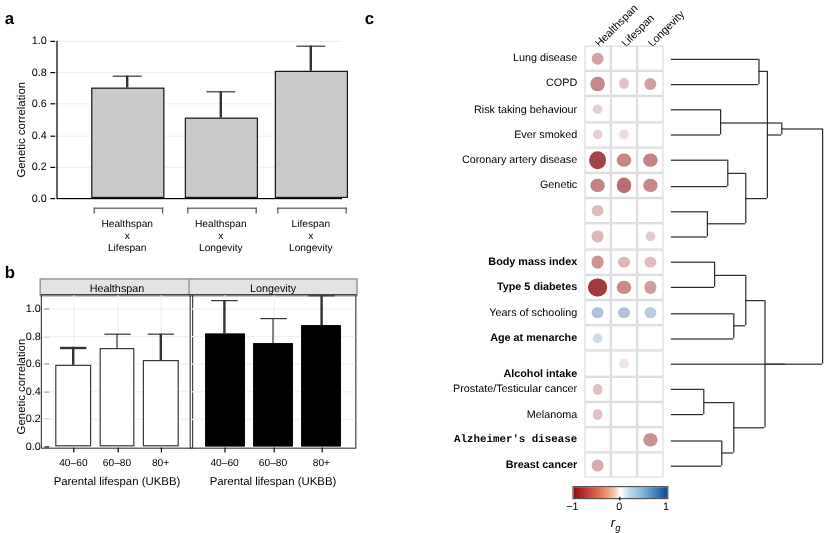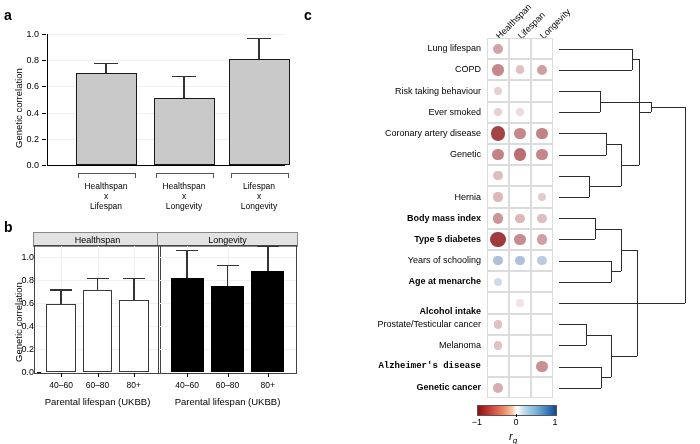--- a/index.html
+++ b/index.html
@@ -173,21 +173,21 @@
       <div class="xlab" style="left:147px;top:184px;width:161px;text-align:center;">Parental lifespan (UKBB)</div>
     </div>
 </div>
 
 <div class="panel" id="panel-c" style="left:300px;top:0;width:400px;height:444px;">
   <div class="plabel" style="left:4px;top:8px;">c</div>
   <div id="c-plot" style="position:absolute;left:0;top:0;width:400px;height:444px;">
       <div class="collab" style="left:200.64px;top:32px;">Healthspan</div>
       <div class="collab" style="left:222.64px;top:32px;">Lifespan</div>
       <div class="collab" style="left:244.64px;top:32px;">Longevity</div>
-      <div class="rowlab" style="left:5px;top:44.1px;width:176px;">Lung lifespan</div>
+      <div class="rowlab" style="left:5px;top:44.1px;width:176px;">Lung disease</div>
       <div class="cell" style="left:187px;top:38px;width:22px;height:21.2px;"></div>
       <div class="dot" style="left:192.91px;top:43.510000000000005px;width:10.18px;height:10.18px;background:rgb(211,164,165);"></div>
       <div class="cell" style="left:209px;top:38px;width:22px;height:21.2px;"></div>
       <div class="cell" style="left:231px;top:38px;width:22px;height:21.2px;"></div>
       <div class="rowlab" style="left:5px;top:65.3px;width:176px;">COPD</div>
       <div class="cell" style="left:187px;top:59.2px;width:22px;height:21.2px;"></div>
       <div class="dot" style="left:192.25px;top:64.05px;width:11.5px;height:11.5px;background:rgb(197,135,137);"></div>
       <div class="cell" style="left:209px;top:59.2px;width:22px;height:21.2px;"></div>
       <div class="dot" style="left:215.57px;top:65.37px;width:8.86px;height:8.86px;background:rgb(225,193,194);"></div>
       <div class="cell" style="left:231px;top:59.2px;width:22px;height:21.2px;"></div>
@@ -214,21 +214,20 @@
       <div class="cell" style="left:187px;top:144px;width:22px;height:21.2px;"></div>
       <div class="dot" style="left:192.14px;top:148.73999999999998px;width:11.72px;height:11.72px;background:rgb(195,130,132);"></div>
       <div class="cell" style="left:209px;top:144px;width:22px;height:21.2px;"></div>
       <div class="dot" style="left:213.7px;top:148.29999999999998px;width:12.6px;height:12.6px;background:rgb(185,111,113);"></div>
       <div class="cell" style="left:231px;top:144px;width:22px;height:21.2px;"></div>
       <div class="dot" style="left:236.25px;top:148.85px;width:11.5px;height:11.5px;background:rgb(197,135,137);"></div>
       <div class="cell" style="left:187px;top:165.2px;width:22px;height:21.2px;"></div>
       <div class="dot" style="left:193.46px;top:171.26px;width:9.08px;height:9.08px;background:rgb(223,188,189);"></div>
       <div class="cell" style="left:209px;top:165.2px;width:22px;height:21.2px;"></div>
       <div class="cell" style="left:231px;top:165.2px;width:22px;height:21.2px;"></div>
-      <div class="rowlab" style="left:5px;top:192.5px;width:176px;">Hernia</div>
       <div class="cell" style="left:187px;top:186.4px;width:22px;height:21.2px;"></div>
       <div class="dot" style="left:193.35px;top:192.35px;width:9.3px;height:9.3px;background:rgb(220,183,184);"></div>
       <div class="cell" style="left:209px;top:186.4px;width:22px;height:21.2px;"></div>
       <div class="cell" style="left:231px;top:186.4px;width:22px;height:21.2px;"></div>
       <div class="dot" style="left:237.79px;top:192.79px;width:8.42px;height:8.42px;background:rgb(229,202,203);"></div>
       <div class="rowlab bold" style="left:5px;top:213.7px;width:176px;">Body mass index</div>
       <div class="cell" style="left:187px;top:207.6px;width:22px;height:21.2px;"></div>
       <div class="dot" style="left:192.58px;top:212.78px;width:10.84px;height:10.84px;background:rgb(204,149,151);"></div>
       <div class="cell" style="left:209px;top:207.6px;width:22px;height:21.2px;"></div>
       <div class="dot" style="left:215.35px;top:213.54999999999998px;width:9.3px;height:9.3px;background:rgb(220,183,184);"></div>
@@ -266,21 +265,21 @@
       <div class="rowlab" style="left:5px;top:340.90000000000003px;width:176px;">Melanoma</div>
       <div class="cell" style="left:187px;top:334.8px;width:22px;height:21.2px;"></div>
       <div class="dot" style="left:193.57px;top:340.97px;width:8.86px;height:8.86px;background:rgb(225,193,194);"></div>
       <div class="cell" style="left:209px;top:334.8px;width:22px;height:21.2px;"></div>
       <div class="cell" style="left:231px;top:334.8px;width:22px;height:21.2px;"></div>
       <div class="rowlab bold" style="left:5px;top:362.1px;width:176px;font-family:Liberation Mono, monospace;">Alzheimer's disease</div>
       <div class="cell" style="left:187px;top:356px;width:22px;height:21.2px;"></div>
       <div class="cell" style="left:209px;top:356px;width:22px;height:21.2px;"></div>
       <div class="cell" style="left:231px;top:356px;width:22px;height:21.2px;"></div>
       <div class="dot" style="left:236.47px;top:361.07000000000005px;width:11.06px;height:11.06px;background:rgb(202,145,146);"></div>
-      <div class="rowlab bold" style="left:5px;top:383.3px;width:176px;">Genetic cancer</div>
+      <div class="rowlab bold" style="left:5px;top:383.3px;width:176px;">Breast cancer</div>
       <div class="cell" style="left:187px;top:377.2px;width:22px;height:21.2px;"></div>
       <div class="dot" style="left:193.13px;top:382.93px;width:9.74px;height:9.74px;background:rgb(216,173,175);"></div>
       <div class="cell" style="left:209px;top:377.2px;width:22px;height:21.2px;"></div>
       <div class="cell" style="left:231px;top:377.2px;width:22px;height:21.2px;"></div>
       <div class="dendro" style="left:259px;top:48.6px;width:73px;height:1px;"></div>
       <div class="dendro" style="left:259px;top:69.8px;width:73px;height:1px;"></div>
       <div class="dendro" style="left:332px;top:48.6px;width:1px;height:21.199999999999996px;"></div>
       <div class="dendro" style="left:259px;top:91px;width:41px;height:1px;"></div>
       <div class="dendro" style="left:259px;top:112.19999999999999px;width:41px;height:1px;"></div>
       <div class="dendro" style="left:300px;top:91px;width:1px;height:21.19999999999999px;"></div>

